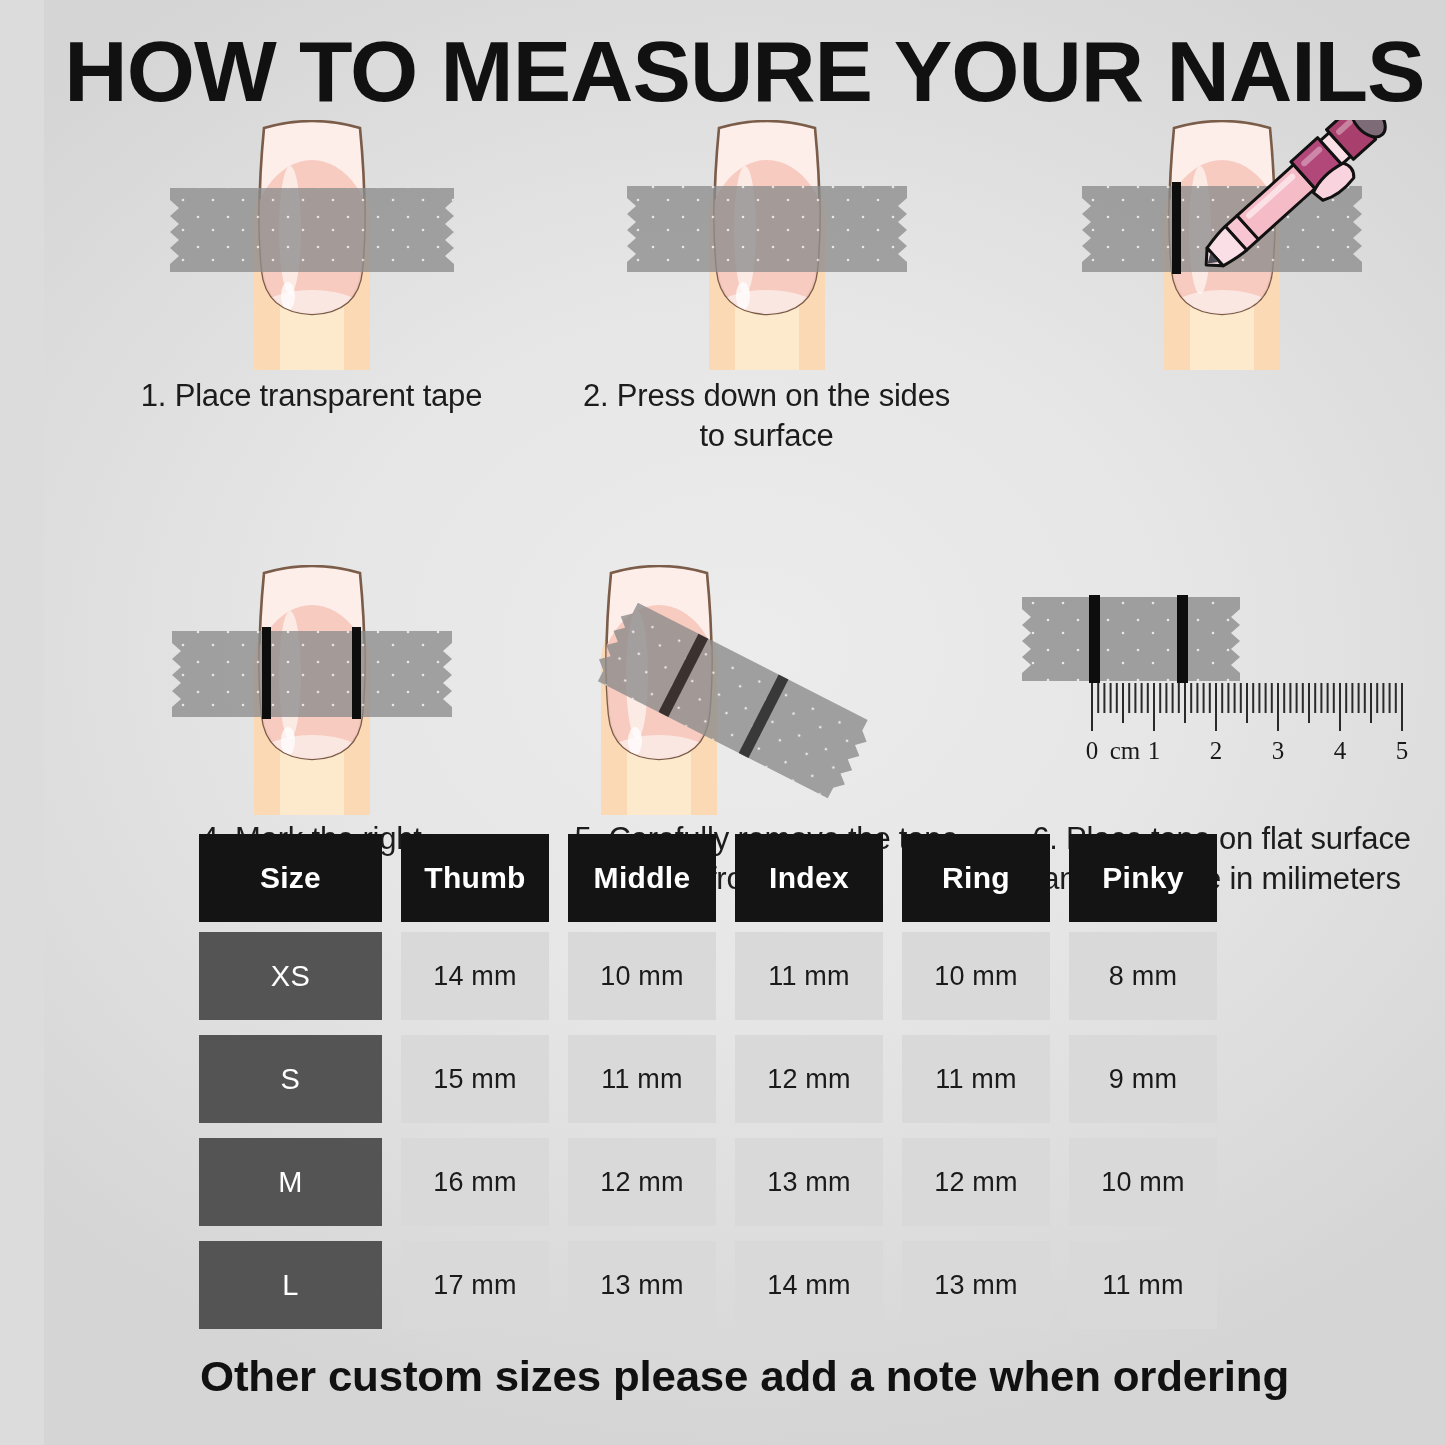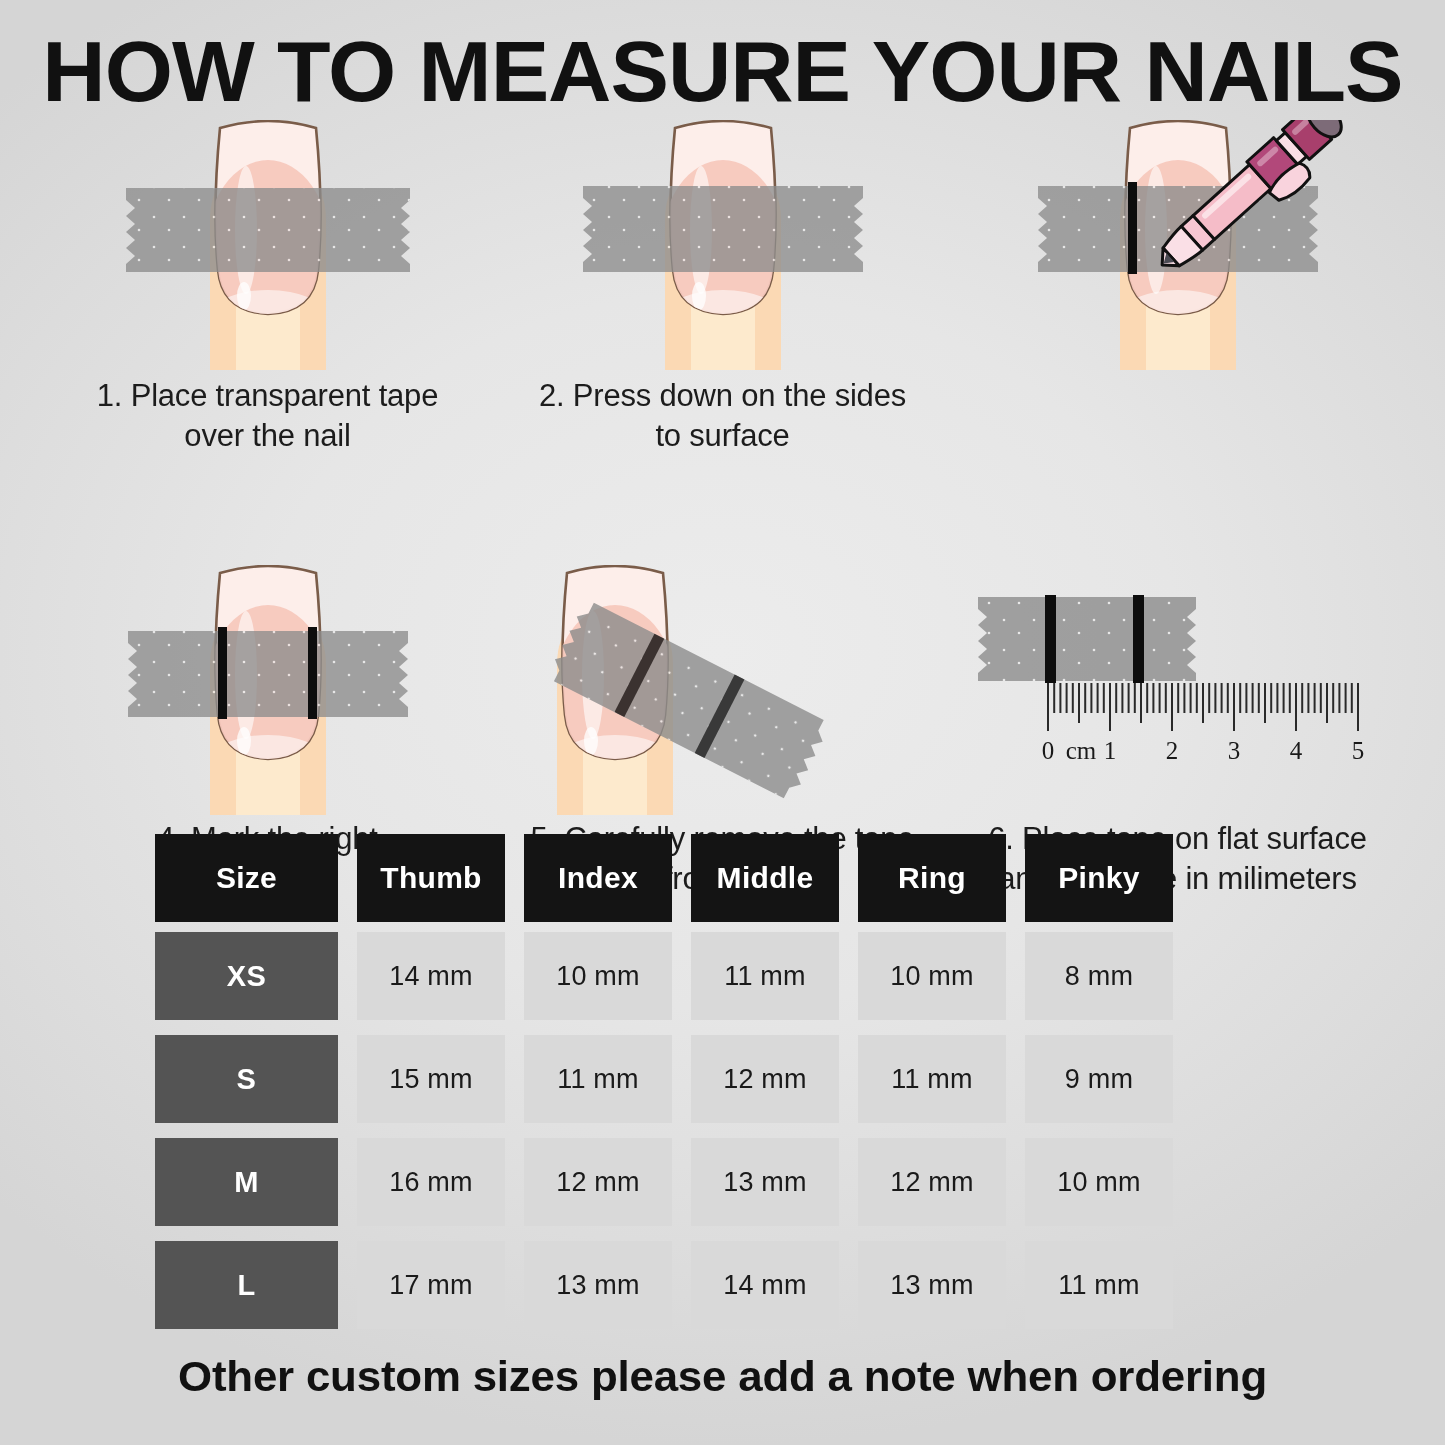--- a/index.html
+++ b/index.html
@@ -6,20 +6,21 @@
   body{
     width:1445px;height:1445px;overflow:hidden;
     font-family:"Liberation Sans",sans-serif;
     background:#dcdcdc;
     position:relative;
   }
   #page{
     position:absolute;inset:0;
     background:
       radial-gradient(ellipse 70% 55% at 50% 45%, #ececec 0%, #e6e6e6 45%, #dcdcdc 78%, #d5d5d5 100%);
+    margin-left: 44px;
   }
   
   .title{
     position:absolute;left:0;right:0;top:22px;
     text-align:center;
     font-family:"Liberation Sans Narrow","Liberation Sans",sans-serif;
     font-weight:700;
     font-size:86px;
     letter-spacing:-1px;
     color:#111;
@@ -55,21 +56,21 @@
     width:148px;height:88px;
     display:flex;align-items:center;justify-content:center;
     font-size:27px;color:#1a1a1a;
     background:#d9d9d9;
     letter-spacing:.2px;
   }
   .cell.hdr{
     background:#141414;color:#fff;font-weight:700;font-size:30px;letter-spacing:.3px;
   }
   .cell.sizelbl{
-    background:#545454;color:#fff;font-weight:700;font-size:29px;letter-spacing:.5px;
+    background:#545454;color:#fff;font-weight:400;font-size:29px;letter-spacing:.5px;
   }
   .cell.firstcol{width:183px;}
   .trow.hdrrow{margin-bottom:10px;}
   .trow.datarow{margin-bottom:15px;}
   
   .footer{
     position:absolute;left:0;right:0;top:1352px;
     text-align:center;
     font-family:"Liberation Sans Narrow","Liberation Sans",sans-serif;
     font-weight:700;font-size:43px;color:#111;
@@ -114,21 +115,20 @@
             </g>
 
             <g opacity=".78">
               <path d="M8 68 L292 68 L292 80 L283 88 L292 96 L283 104 L292 112 L283 120 L292 128 L283 136 L292 144 L292 152 L8 152 L8 144 L17 136 L8 128 L17 120 L8 112 L17 104 L8 96 L17 88 L8 80 Z" fill="#8d8d8d"></path>
               <path d="M8 68 L292 68 L292 80 L283 88 L292 96 L283 104 L292 112 L283 120 L292 128 L283 136 L292 144 L292 152 L8 152 L8 144 L17 136 L8 128 L17 120 L8 112 L17 104 L8 96 L17 88 L8 80 Z" fill="url(#dots1)"></path>
             </g>
           </svg>
         </div>
         <div class="cap">
           <div>1. Place transparent tape</div>
-          <div>over the nail</div>
         </div>
       </div>
 
       <div class="step">
         <div class="art">
           <svg class="finger" width="300" height="250" viewBox="0 0 300 250">
             <defs>
               <pattern id="dots2" width="30" height="30" patternUnits="userSpaceOnUse">
                 <circle cx="6" cy="7" r="1.3" fill="#ffffff" opacity=".8"></circle>
                 <circle cx="21" cy="20" r="1.3" fill="#ffffff" opacity=".8"></circle>
@@ -324,22 +324,22 @@
           <div>and measure in milimeters</div>
         </div>
       </div>
     </div>
   </div>
 
   <div class="tbl">
     <div class="trow hdrrow">
       <div class="cell hdr firstcol">Size</div>
       <div class="cell hdr">Thumb</div>
+      <div class="cell hdr">Middle</div>
       <div class="cell hdr">Index</div>
-      <div class="cell hdr">Middle</div>
       <div class="cell hdr">Ring</div>
       <div class="cell hdr">Pinky</div>
     </div>
 
     <div class="trow datarow">
       <div class="cell sizelbl firstcol">XS</div>
       <div class="cell">14 mm</div>
       <div class="cell">10 mm</div>
       <div class="cell">11 mm</div>
       <div class="cell">10 mm</div>

